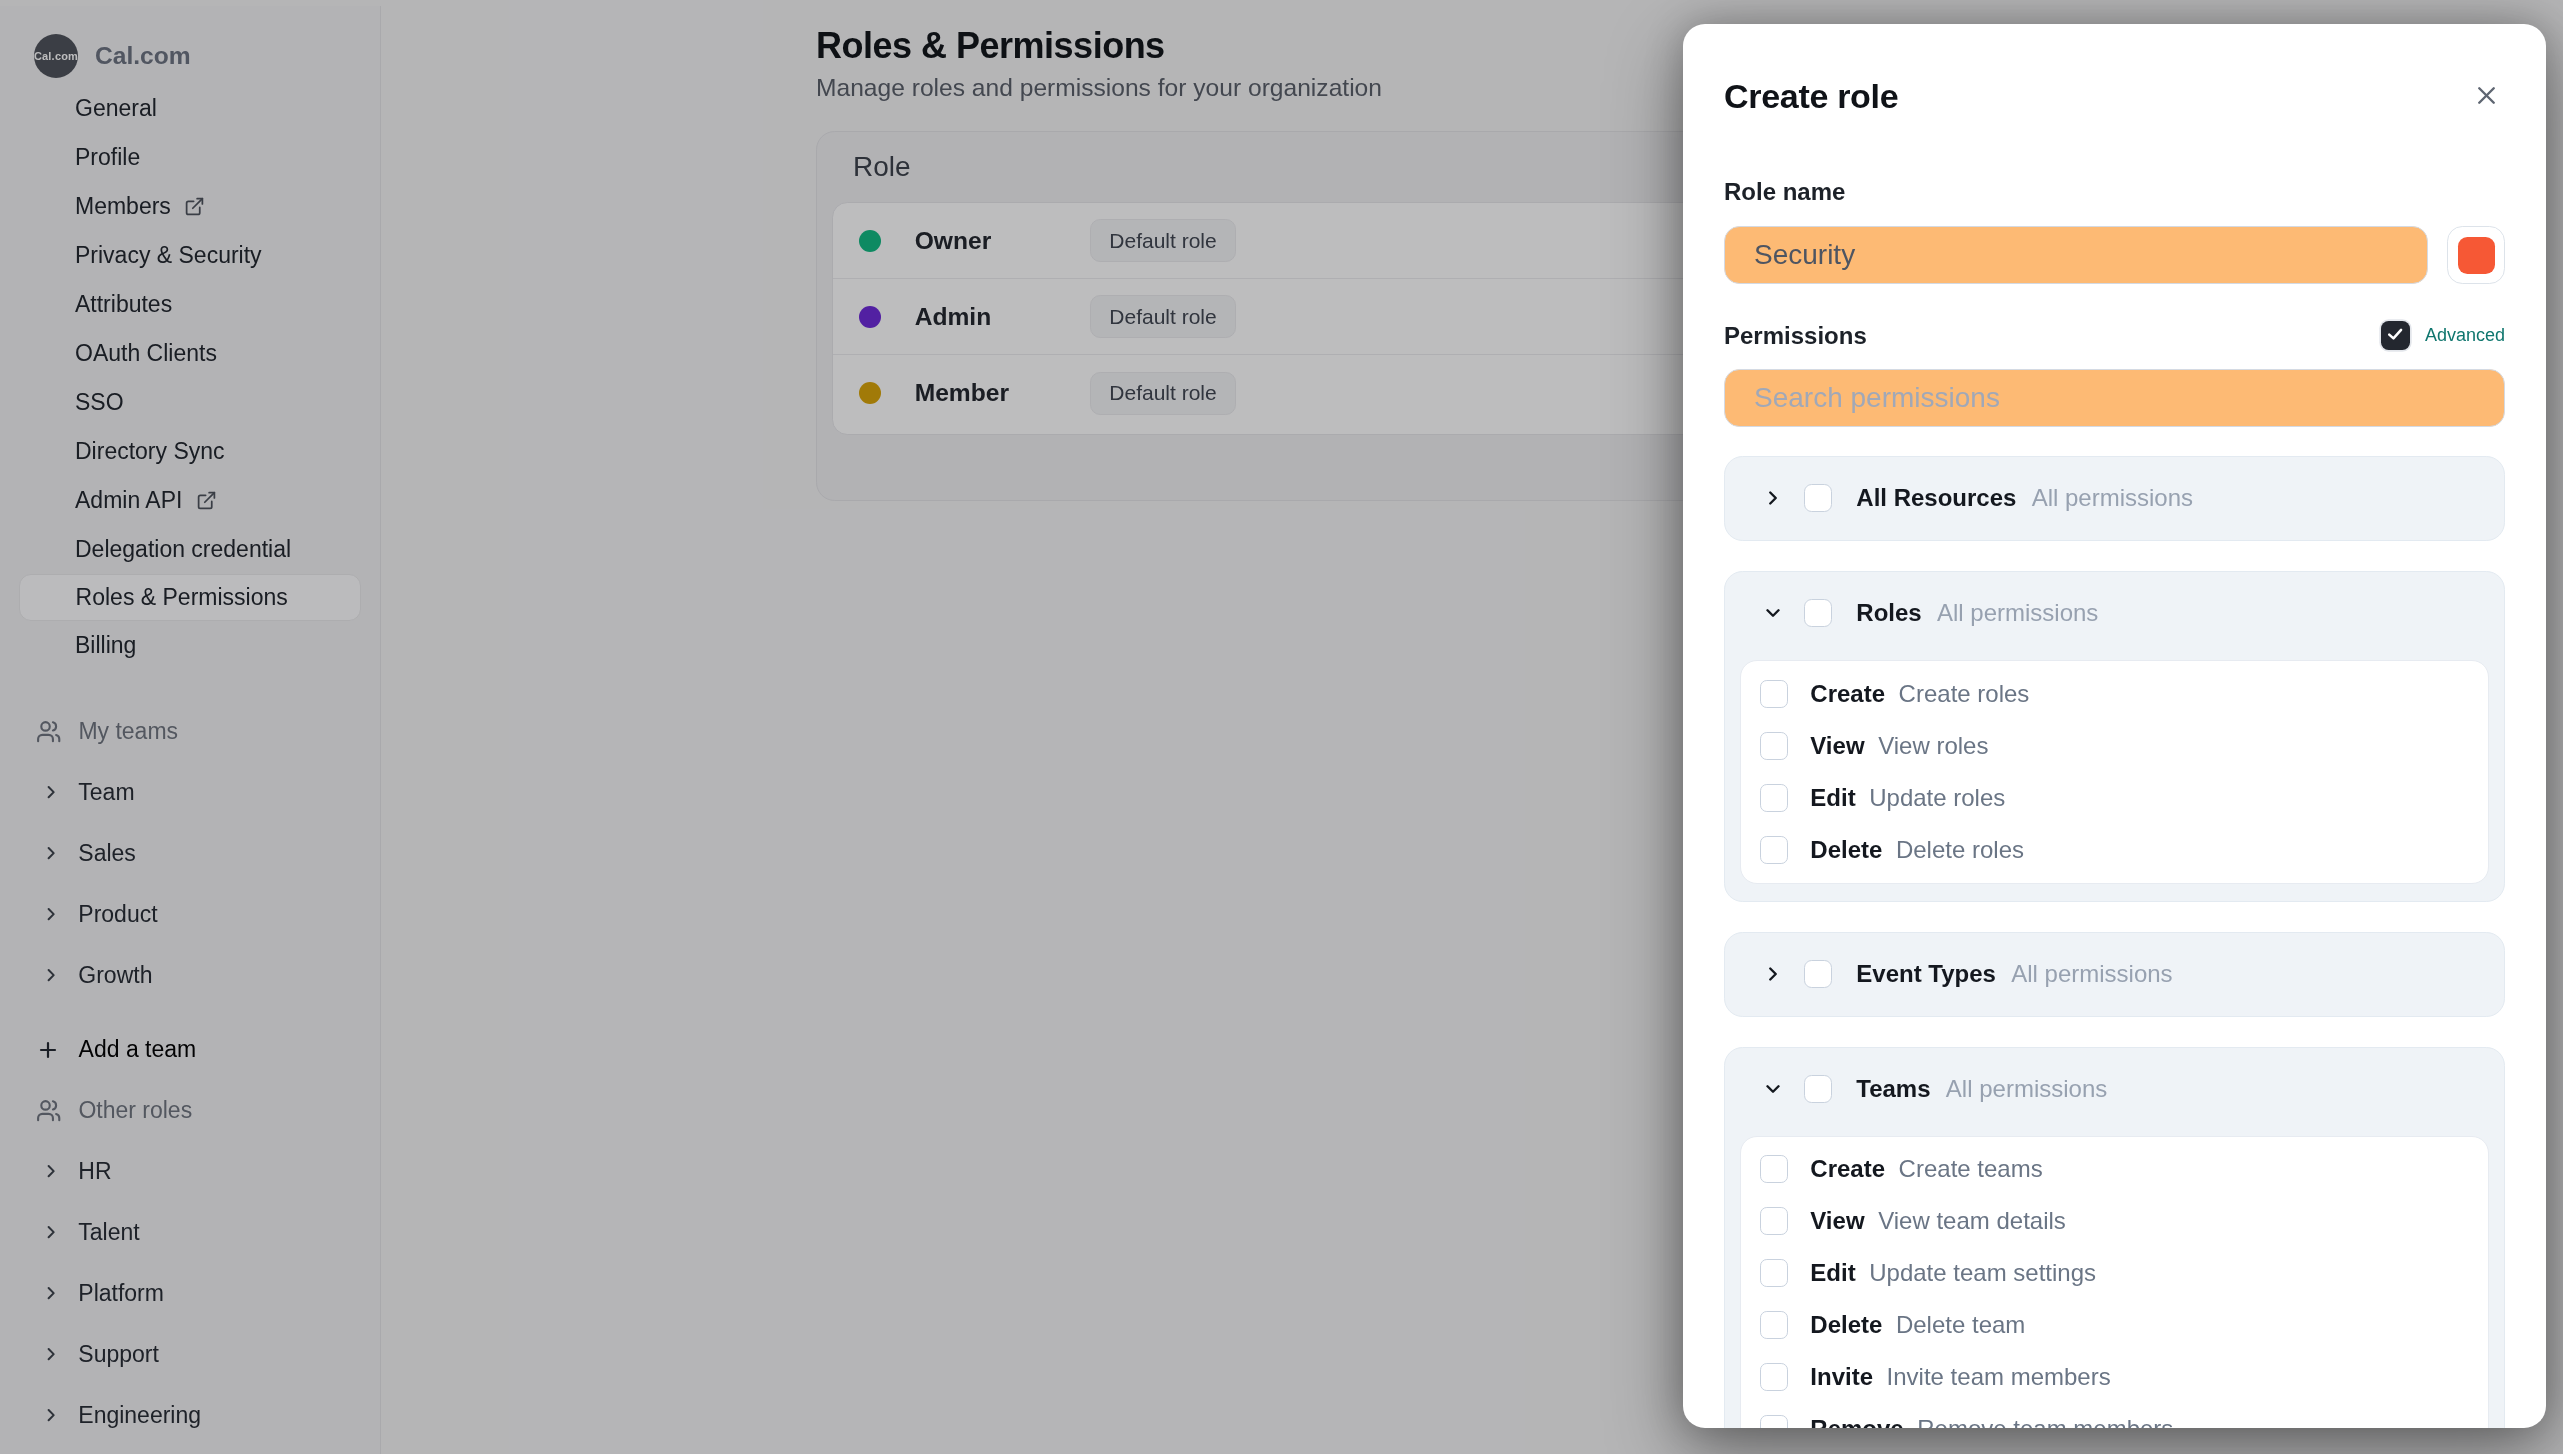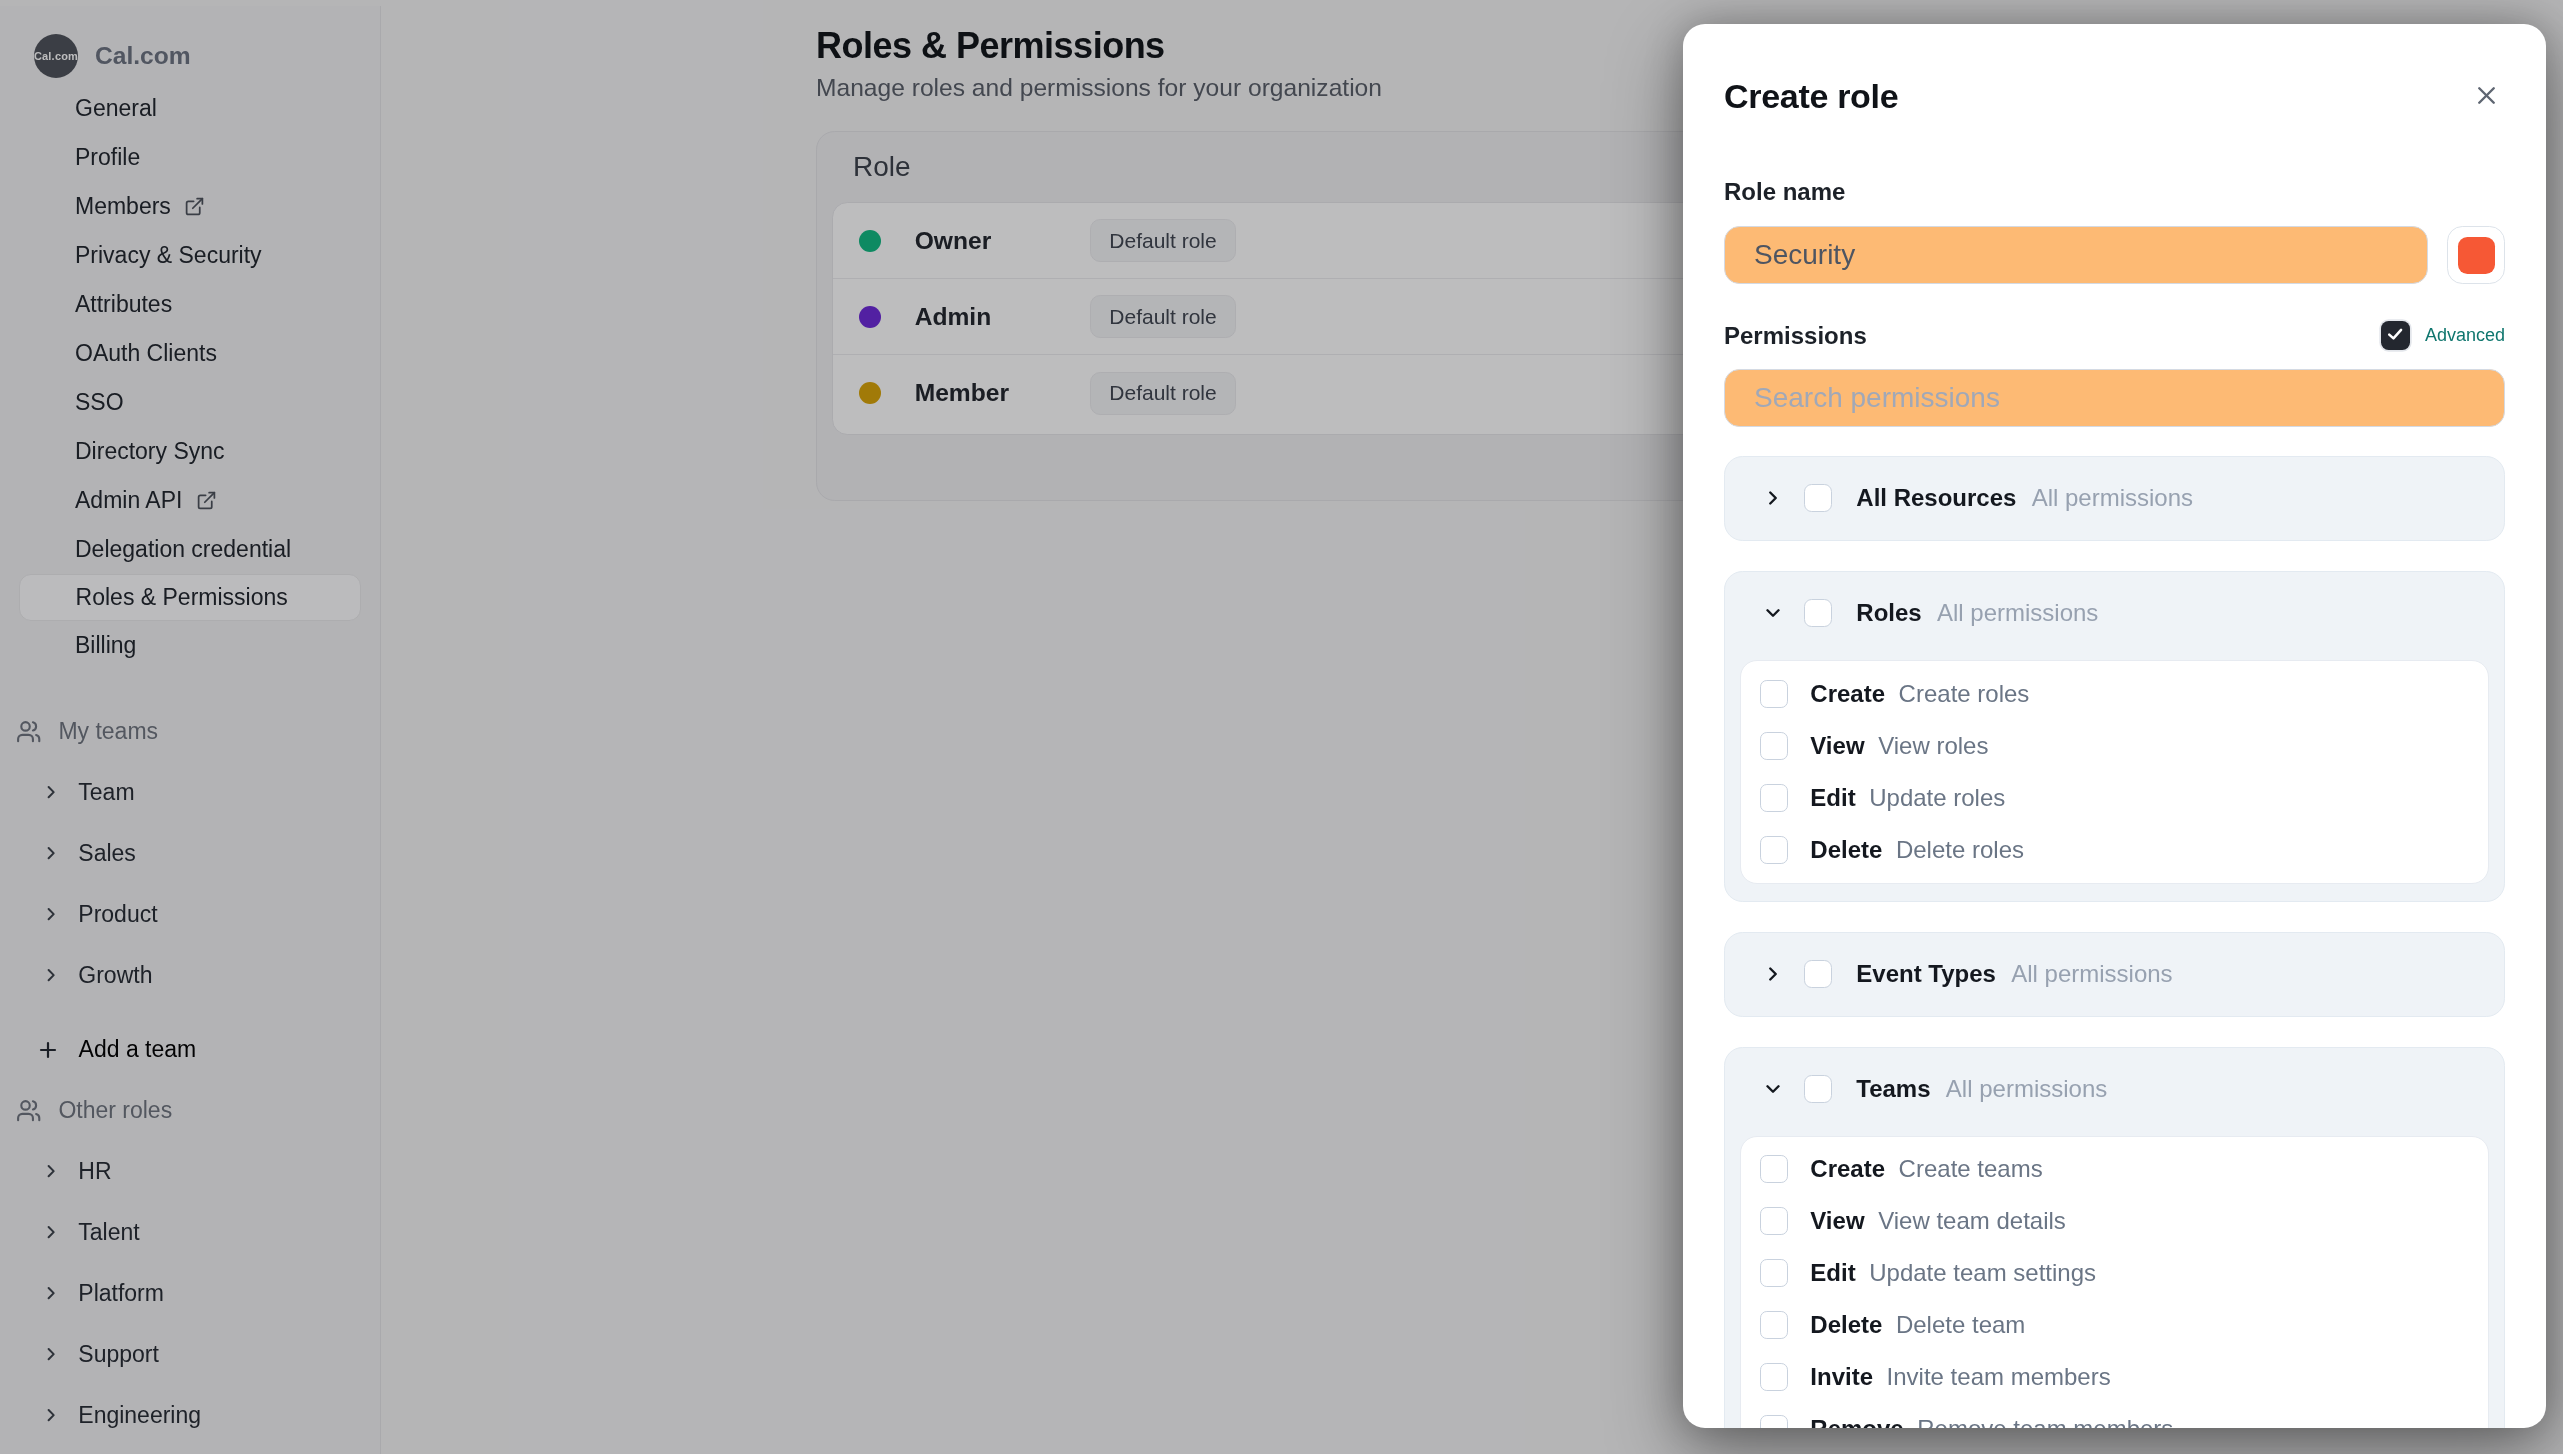--- a/index.html
+++ b/index.html
@@ -8,21 +8,21 @@
 
   
   .sidebar{position:absolute;left:0;top:6px;width:380px;height:1454px;background:#F2F2F3;border-right:0.8px solid #E4E4E6;}
   .brand{position:absolute;left:34px;top:27px;height:46px;display:flex;align-items:center;gap:17px;}
   .brand-logo{width:44px;height:44px;border-radius:50%;background:#4E525A;color:#FFFFFF;display:flex;align-items:center;justify-content:center;font-size:11px;font-weight:700;letter-spacing:0.2px;}
   .brand-label{font-size:24.6px;font-weight:600;color:#6B7280;}
   .nav{position:absolute;left:0;top:78px;width:380px;}
   .nav-item{position:relative;height:49px;display:flex;align-items:center;padding-left:75px;font-size:23px;font-weight:500;color:#20252D;box-sizing:border-box;}
   .nav-item .ext{margin-left:13.6px;color:#4C525B;display:flex;}
   .nav-item.active{background:#FDFDFE;border:0.8px solid #E9E9EB;border-radius:12px;margin:0 18.6px;padding-left:56px;height:47px;}
-  .section-row{display:flex;align-items:center;height:47px;padding-left:16px;gap:17px;color:#6E747E;font-size:23px;font-weight:500;box-sizing:border-box;}
+  .section-row{display:flex;align-items:center;height:47px;padding-left:36px;gap:17px;color:#6E747E;font-size:23px;font-weight:500;box-sizing:border-box;}
   .section-row .sicon{display:flex;color:#6E747E;}
   .team-item{height:61px;display:flex;align-items:center;padding-left:41px;gap:17px;font-size:23px;font-weight:500;color:#262B33;box-sizing:border-box;}
   .team-item .chev{display:flex;color:#3C424B;}
   .add-team{height:61px;display:flex;align-items:center;padding-left:36px;gap:18.6px;font-size:23px;font-weight:500;color:#000000;box-sizing:border-box;}
   .add-team .plus{display:flex;color:#22272F;}
 
   
   .page-head{position:absolute;left:816px;top:25.4px;}
   .page-title{margin:0;font-size:36px;line-height:42px;font-weight:800;letter-spacing:-0.5px;color:#101418;}
   .page-subtitle{margin:6.8px 0 0 0;font-size:24.6px;color:#585E68;font-weight:400;}

